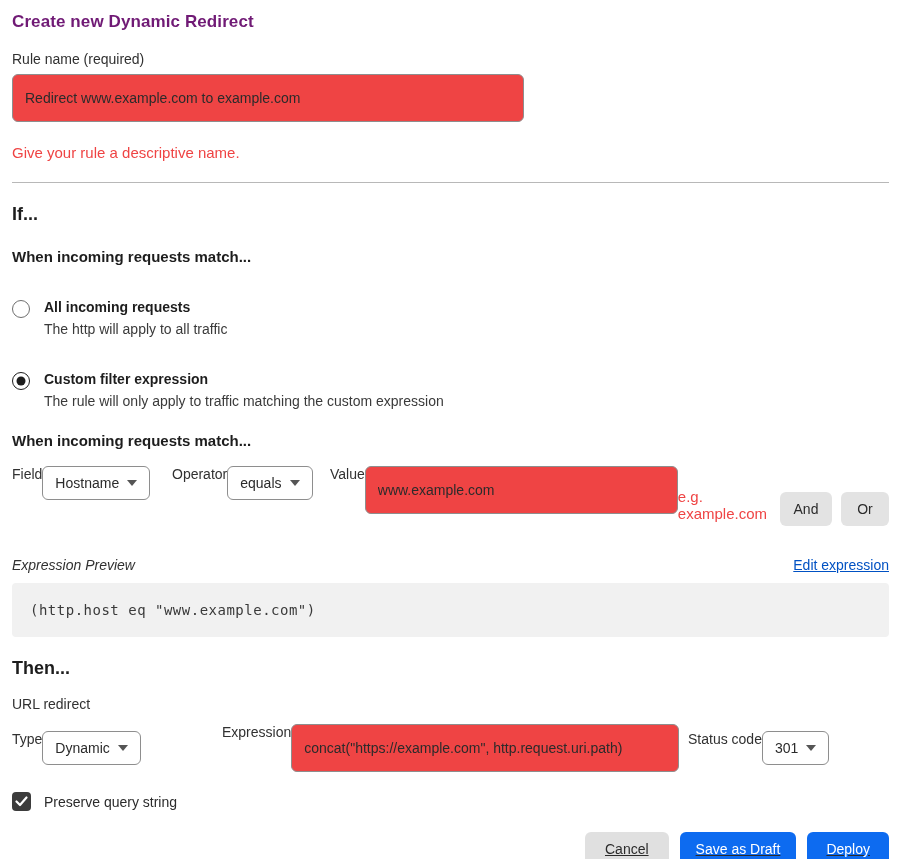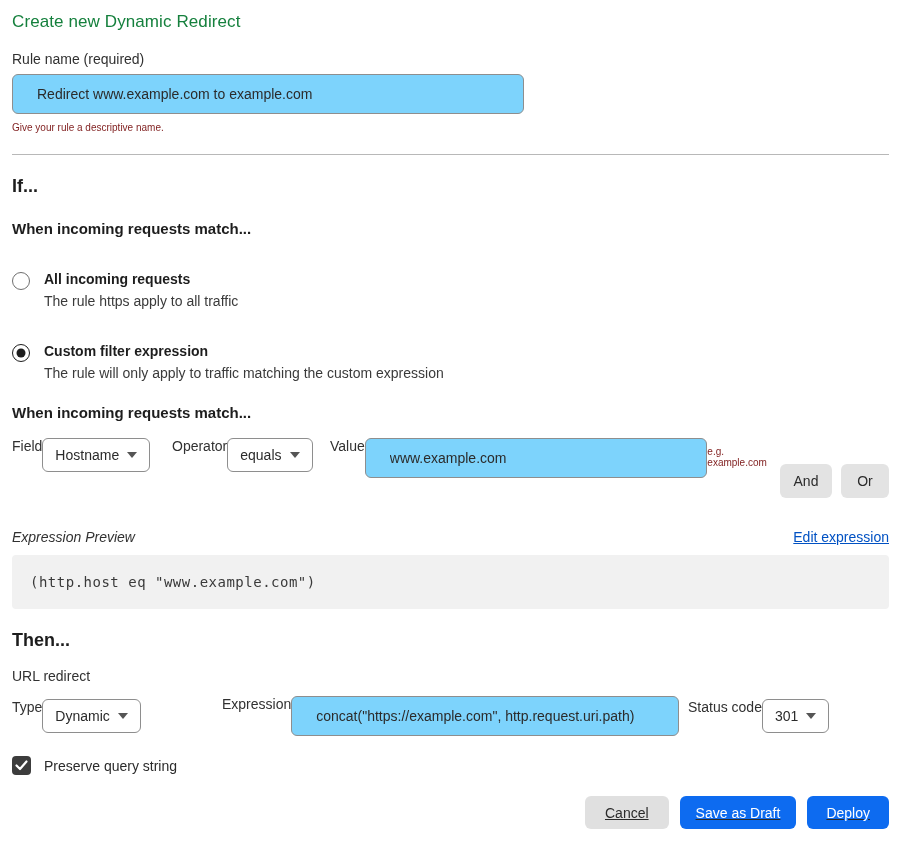--- a/index.html
+++ b/index.html
@@ -8,50 +8,50 @@
     width: 907px;
     height: 859px;
     font-family: "Liberation Sans", "DejaVu Sans", sans-serif;
     color: #2b2b2b;
     overflow: hidden;
   }
   .page { padding: 12px 18px 14px 12px; }
 
   h1.page-title {
     font-size: 17px;
-    font-weight: 400;
-    color: #15803d;
+    font-weight: 700;
+    color: #701a75;
     letter-spacing: .1px;
   }
 
   .field-label {
     display: block;
     font-size: 14px;
     color: #313131;
     margin-bottom: 7px;
   }
 
   .text-input {
     display: block;
-    height: 40px;
+    height: 48px;
     border: 1px solid #8e8e8e;
     border-radius: 6px;
-    padding: 0 24px;
+    padding: 0 12px;
     font-size: 14px;
     font-family: "Liberation Sans", sans-serif;
     color: #2b2b2b;
-    background: #7dd3fc;
+    background: #ef4444;
     outline: none;
     width: 100%;
   }
 
   .helper-text {
-    font-size: 10px;
-    color: #7f1d1d;
-    margin-top: 8px;
+    font-size: 15px;
+    color: #ef4444;
+    margin-top: 22px;
   }
 
   .rule-name-section { margin-top: 19px; }
   .rule-name-section .text-input { width: 512px; }
 
   hr.divider {
     border: none;
     border-top: 1px solid #b8b8b8;
     margin: 21px 0 0 0;
   }
@@ -261,21 +261,21 @@
   <hr class="divider">
 
   <h2 class="section-heading">If...</h2>
 
   <h3 class="match-heading">When incoming requests match...</h3>
 
   <div class="radio-option">
     <span class="radio-circle"></span>
     <div class="radio-texts">
       <div class="radio-title">All incoming requests</div>
-      <div class="radio-desc">The rule https apply to all traffic</div>
+      <div class="radio-desc">The http will apply to all traffic</div>
     </div>
   </div>
 
   <div class="radio-option selected">
     <span class="radio-circle"></span>
     <div class="radio-texts">
       <div class="radio-title">Custom filter expression</div>
       <div class="radio-desc">The rule will only apply to traffic matching the custom expression</div>
     </div>
   </div>

